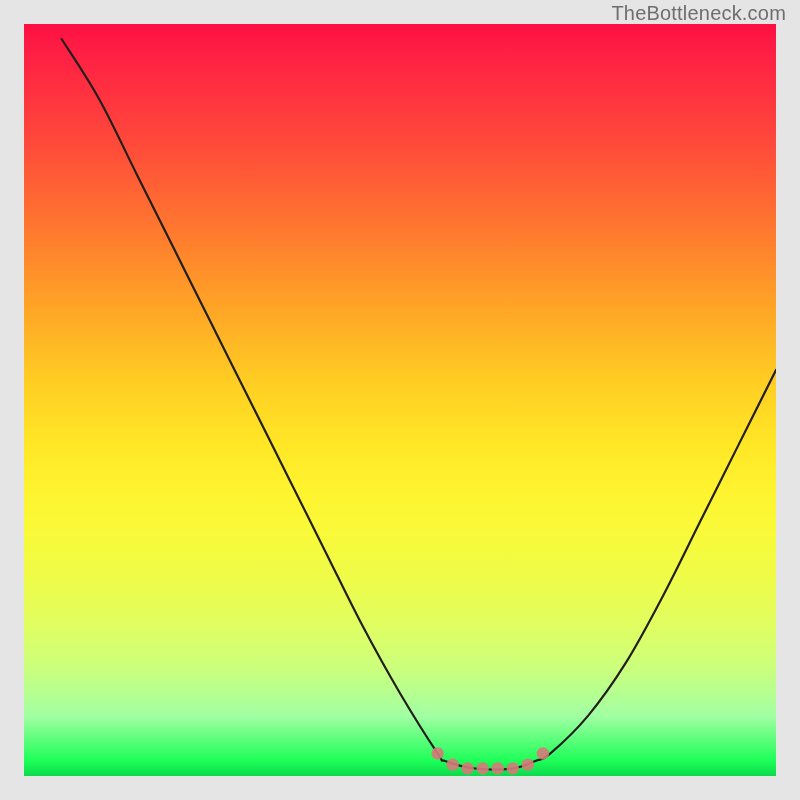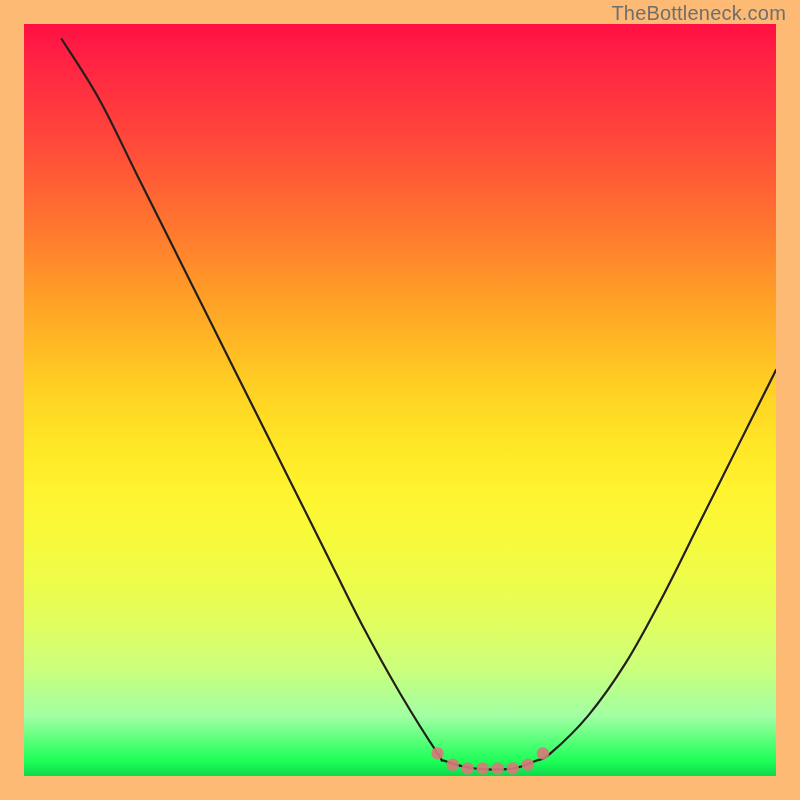--- a/index.html
+++ b/index.html
@@ -7,21 +7,21 @@
     padding: 0;
     width: 800px;
     height: 800px;
     background: #000;
     overflow: hidden;
     font-family: Arial, Helvetica, sans-serif;
   }
   .frame {
     position: absolute;
     inset: 0;
-    background: #fdba74;
+    background: #e5e5e5;
   }
   .plot-area {
     position: absolute;
     left: 24px;
     top: 24px;
     width: 752px;
     height: 752px;
     
     background: linear-gradient(
       to bottom,

